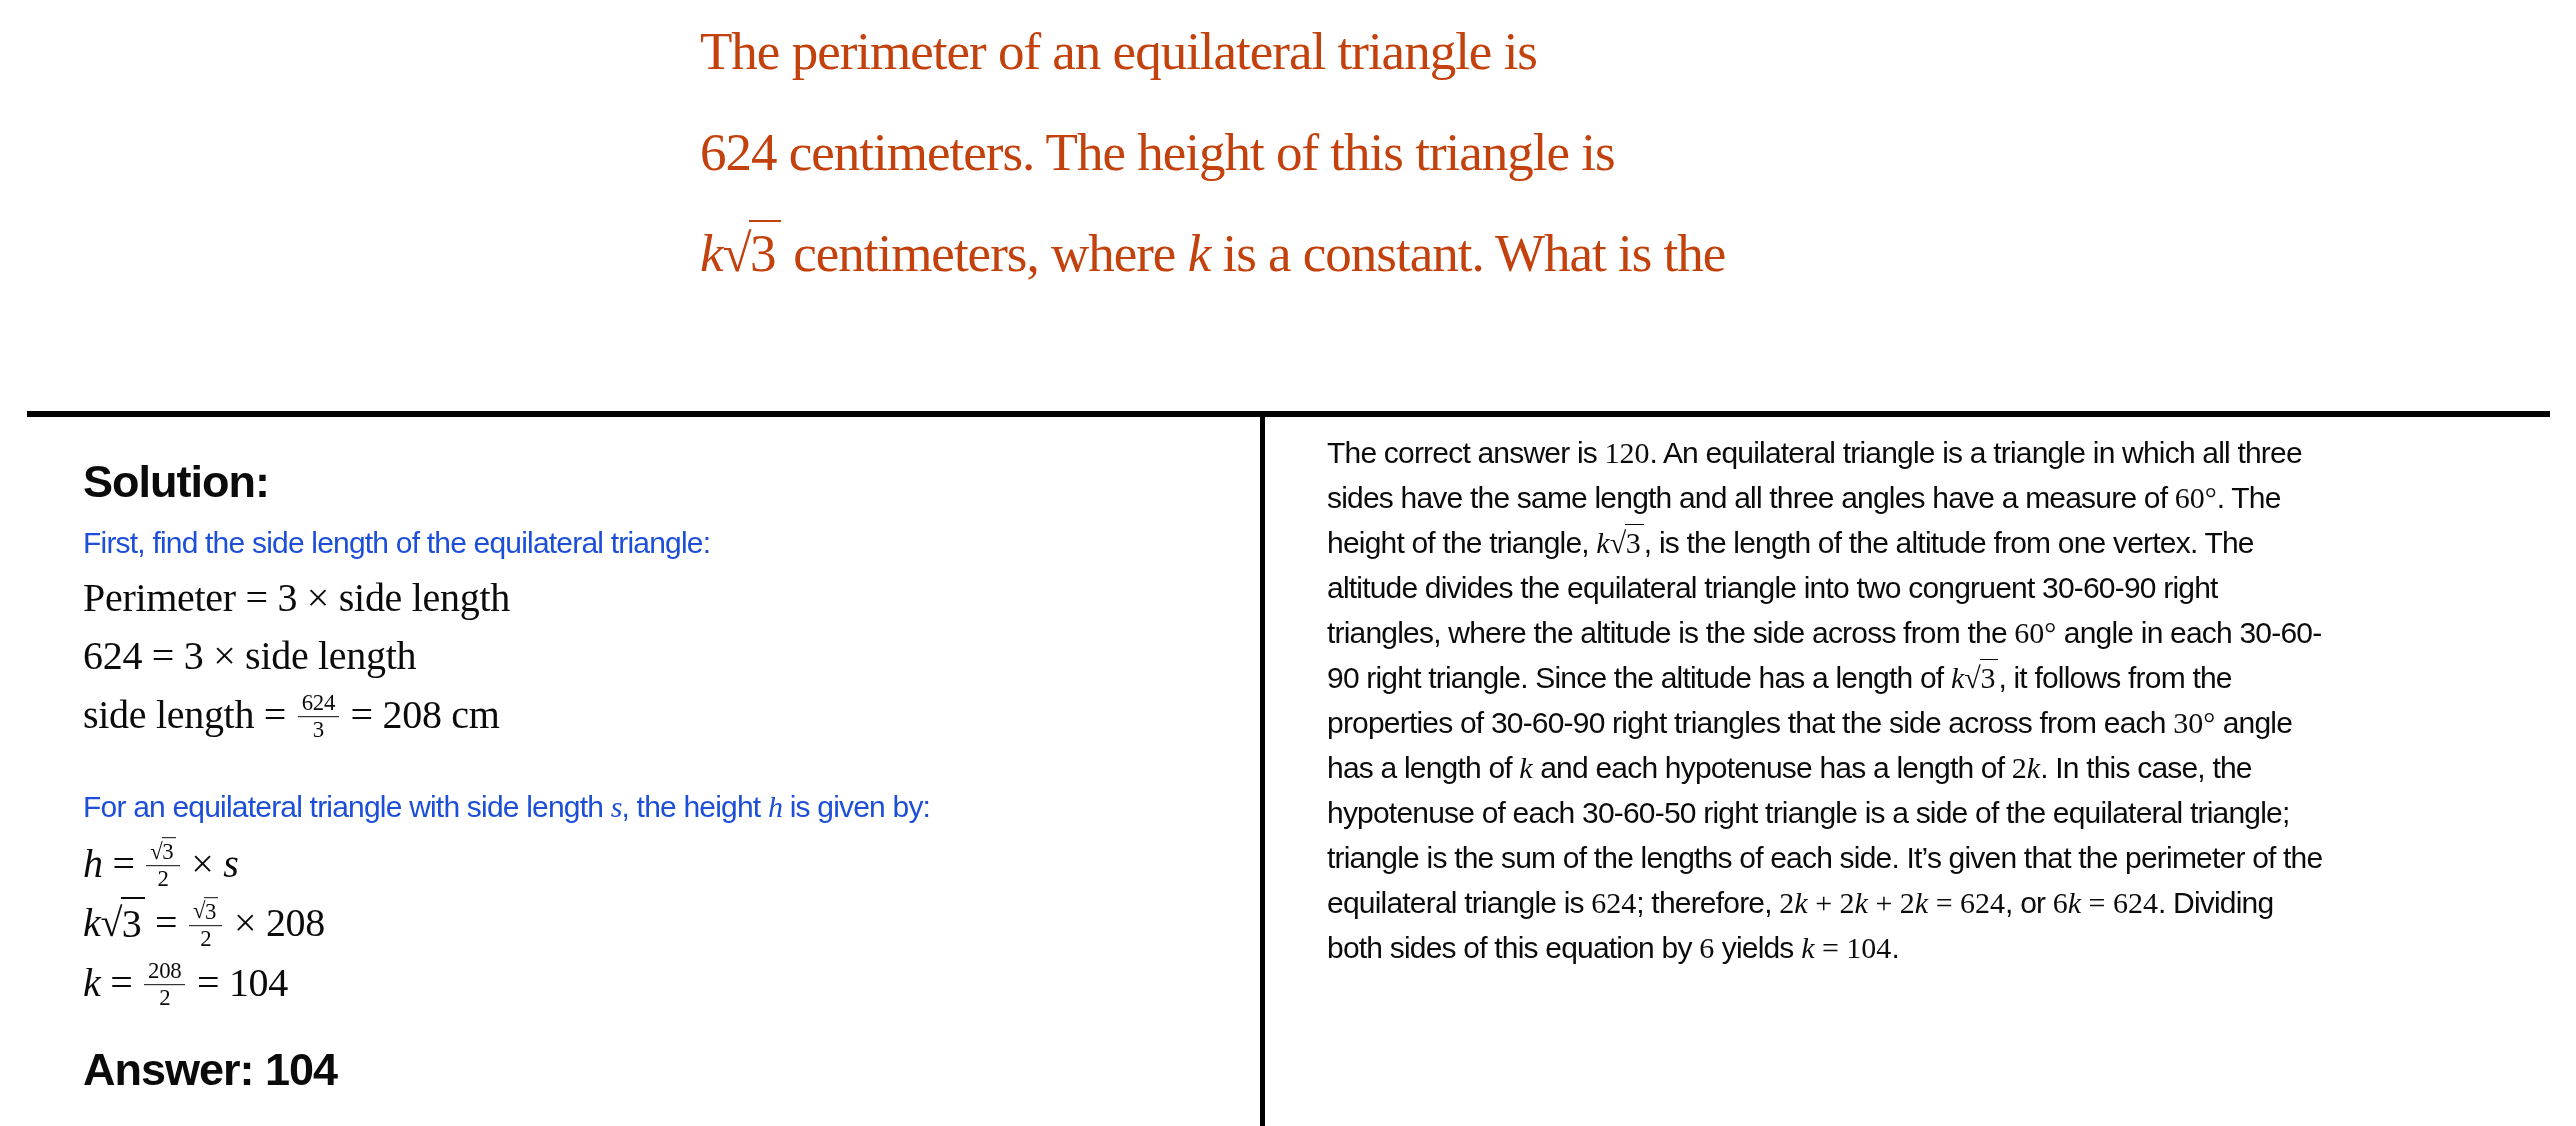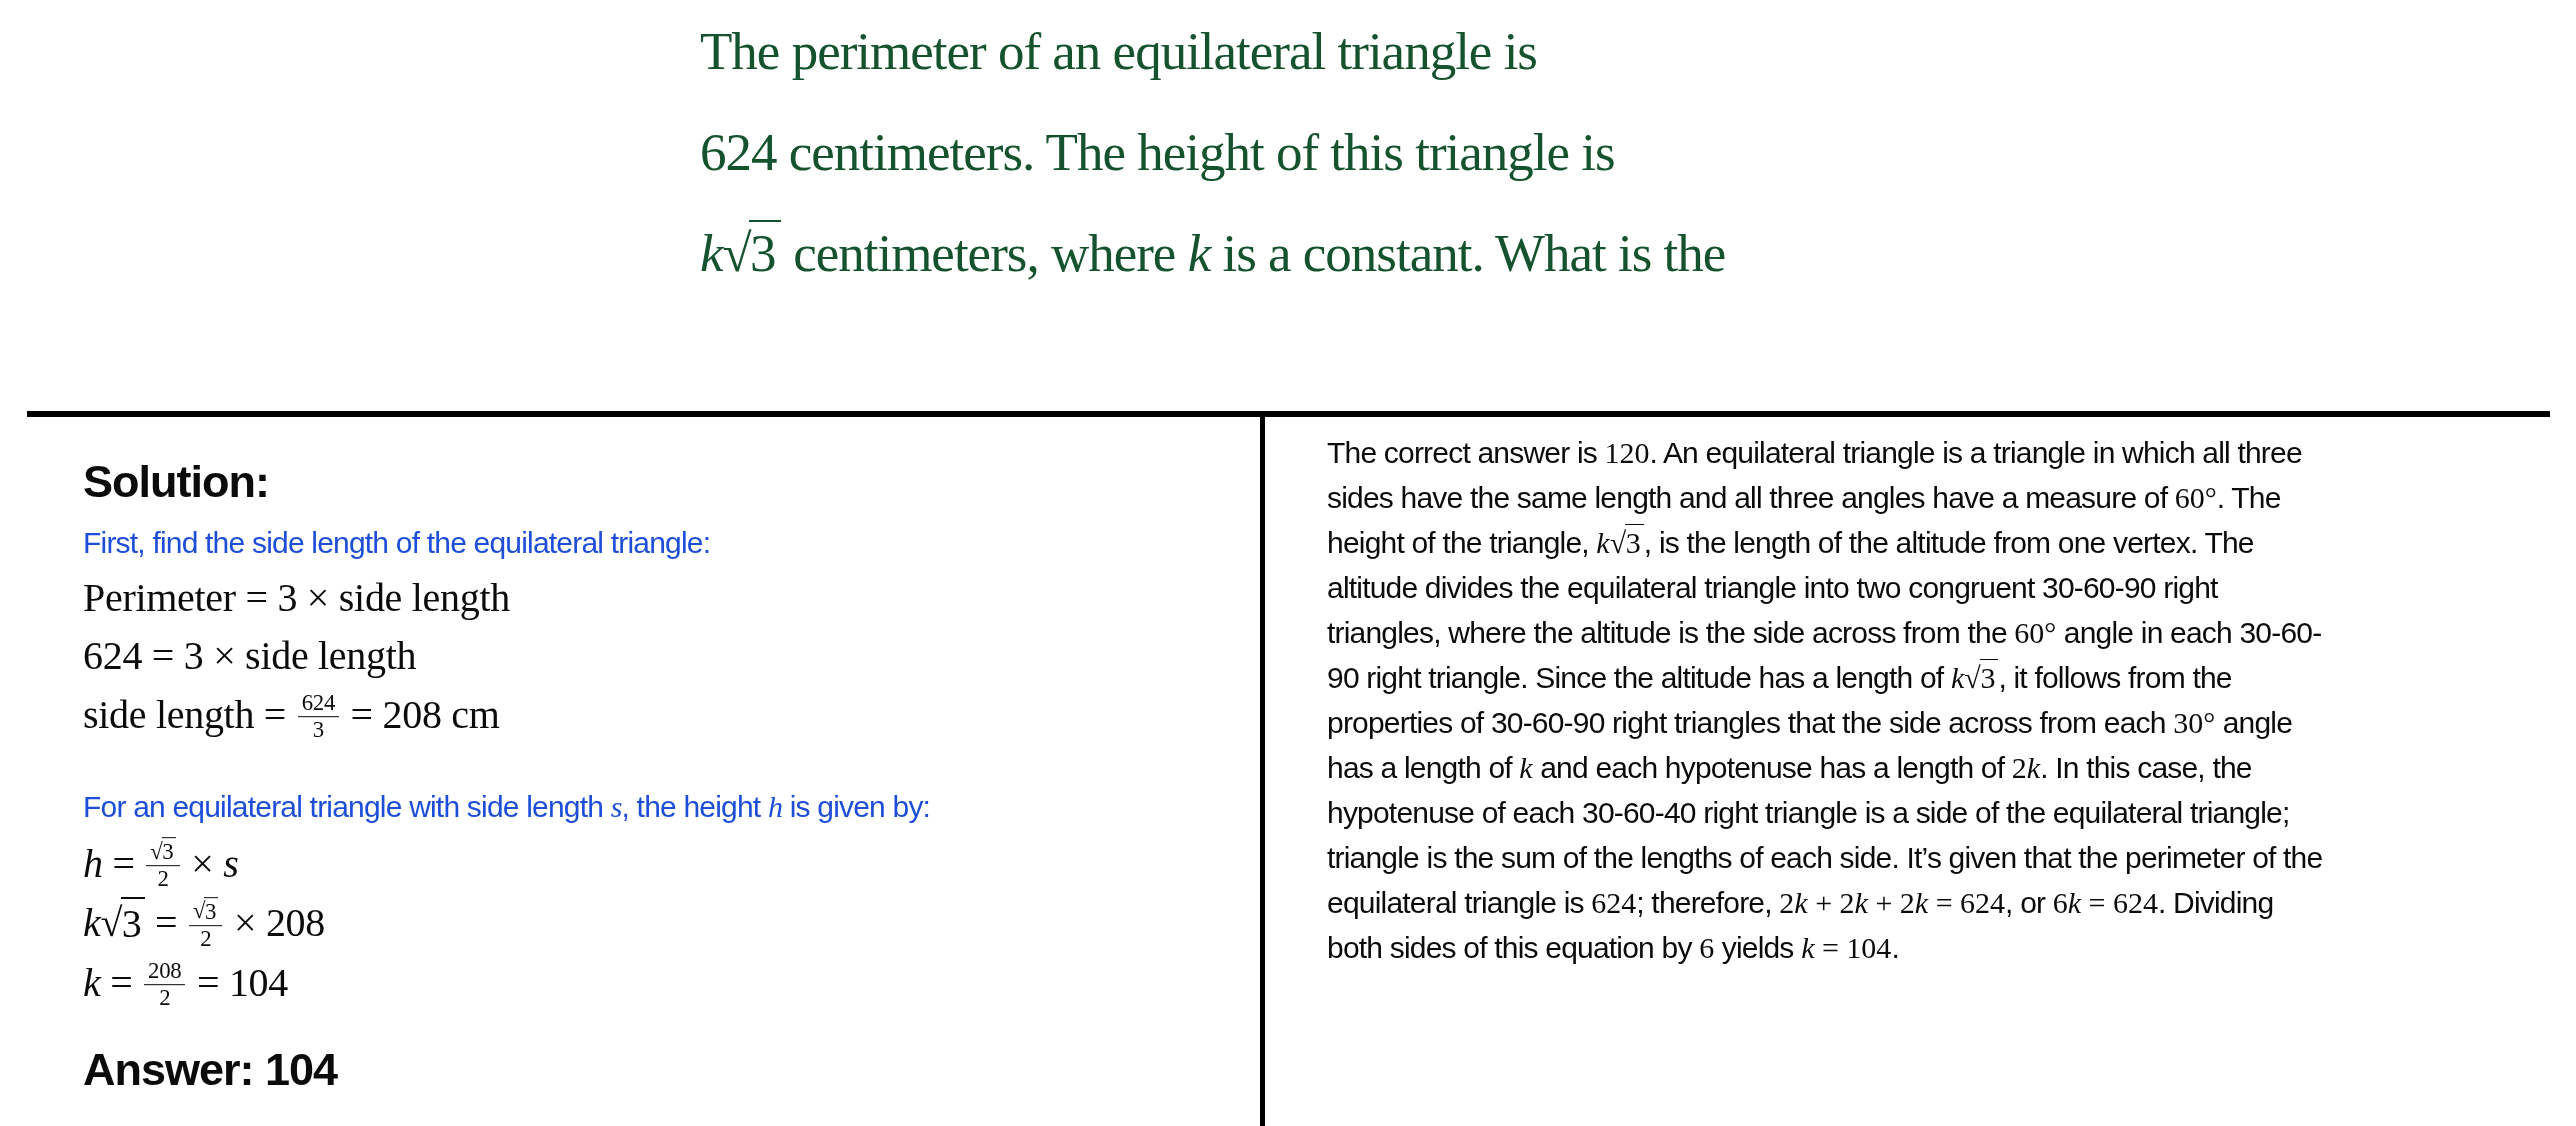--- a/index.html
+++ b/index.html
@@ -8,21 +8,21 @@
     background:#ffffff;color:#000;
     font-family:"Liberation Sans","DejaVu Sans",sans-serif;
   }
   
   .problem{
     position:absolute;left:700px;top:1.3px;
   }
   .pline{
     font-family:"Liberation Serif","DejaVu Serif",serif;
     font-size:53px;line-height:101px;letter-spacing:-1px;
-    white-space:nowrap;color:#14532d;
+    white-space:nowrap;color:#c2410c;
   }
   
   .hrule{position:absolute;left:27px;top:411px;width:2523px;height:6px;background:#000;}
   .vrule{position:absolute;left:1260px;top:411px;width:4.7px;height:716px;background:#000;}
   
   .solution{position:absolute;left:83px;top:417px;width:1121px;}
   .sol-head{
     font-weight:700;font-size:45px;line-height:44px;letter-spacing:-1px;
     margin-top:43px;color:#0b0b0b;
   }
@@ -110,18 +110,18 @@
 
 <section class="explanation">
     <div class="xline">The correct answer is <span class="mth">120</span>. An equilateral triangle is a triangle in which all three</div>
     <div class="xline">sides have the same length and all three angles have a measure of <span class="mth">60°</span>. The</div>
     <div class="xline">height of the triangle, <span class="mth"><i>k</i><span class="sqrt"><span class="rs">√</span><span class="rb">3</span></span></span>, is the length of the altitude from one vertex. The</div>
     <div class="xline">altitude divides the equilateral triangle into two congruent 30-60-90 right</div>
     <div class="xline">triangles, where the altitude is the side across from the <span class="mth">60°</span> angle in each 30-60-</div>
     <div class="xline">90 right triangle. Since the altitude has a length of <span class="mth"><i>k</i><span class="sqrt"><span class="rs">√</span><span class="rb">3</span></span></span>, it follows from the</div>
     <div class="xline">properties of 30-60-90 right triangles that the side across from each <span class="mth">30°</span> angle</div>
     <div class="xline">has a length of <span class="mth"><i>k</i></span> and each hypotenuse has a length of <span class="mth">2<i>k</i></span>. In this case, the</div>
-    <div class="xline">hypotenuse of each 30-60-40 right triangle is a side of the equilateral triangle;</div>
+    <div class="xline">hypotenuse of each 30-60-50 right triangle is a side of the equilateral triangle;</div>
     <div class="xline">triangle is the sum of the lengths of each side. It’s given that the perimeter of the</div>
     <div class="xline">equilateral triangle is <span class="mth">624</span>; therefore, <span class="mth">2<i>k</i> + 2<i>k</i> + 2<i>k</i> = 624</span>, or <span class="mth">6<i>k</i> = 624</span>. Dividing</div>
     <div class="xline">both sides of this equation by <span class="mth">6</span> yields <span class="mth"><i>k</i> = 104</span>.</div>
   </section>
 
 
 </body></html>

